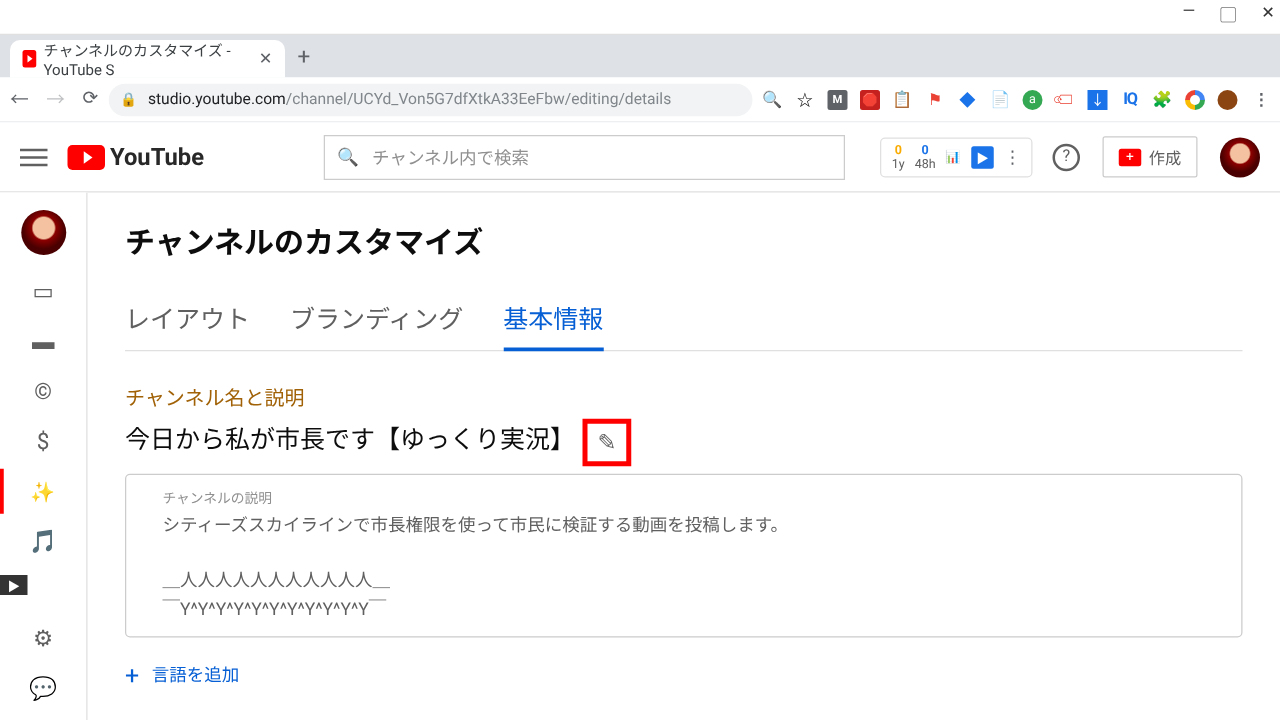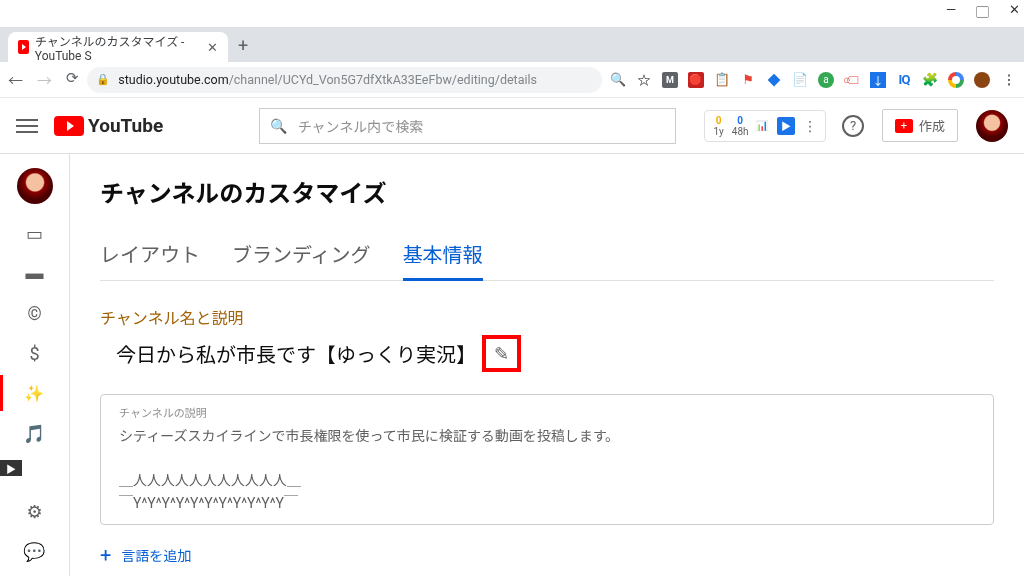--- a/index.html
+++ b/index.html
@@ -76,26 +76,26 @@
 .tabs { display:flex; gap:32px; }
 .tab { padding: 12px 0; font-size:20px; color:#606060; position:relative; }
 .tab.active { color:#065fd4; }
 .tab.active::after { content:""; position:absolute; bottom:-1px; left:0; right:0; height:3px; background:#065fd4; }
 .actions { margin-left:auto; display:flex; gap:20px; align-items:center; font-size:14px; }
 .act-view { color:#065fd4; }
 .act-cancel { color:#606060; }
 .act-publish { background:#ccc; color:#fff; padding:8px 14px; border-radius:2px; font-size:13px; }
 
 .section-label { font-size:16px; color:#a16207; margin-top:24px; }
-.channel-name-row { display:flex; align-items:center; gap:6px; margin-top:6px;margin-left:16px; }
+.channel-name-row { display:flex; gap:6px; margin-top:6px; }
 .channel-name { font-size:20px; color:#0d0d0d; }
 .edit-highlight { border:4px solid #ff0000; padding:4px 8px; display:flex; align-items:center; justify-content:center; }
 .pencil { color:#606060; font-size:18px; }
 
-.desc-box { border:1px solid #ccc; border-radius:4px; padding:10px 18px; margin-top:22px; font-size:14px; color:#606060; line-height:1.6; }
+.desc-box { border:1px solid #ccc; border-radius:4px; padding:10px 29px; margin-top:6px; font-size:14px; color:#606060; line-height:1.6; }
 .desc-label { font-size:11px; color:#909090; margin-bottom:2px; }
 
 .add-lang { display:flex; align-items:center; gap:10px; color:#065fd4; font-size:14px; margin-top:18px; }
 .plus { font-size:20px; }
 
 .side-float { position:absolute; left:0; top:460px; background:#333; color:#fff; width:22px; height:16px; display:flex; align-items:center; justify-content:center; font-size:10px; }
 </style>
 </head>
 <body>
 

